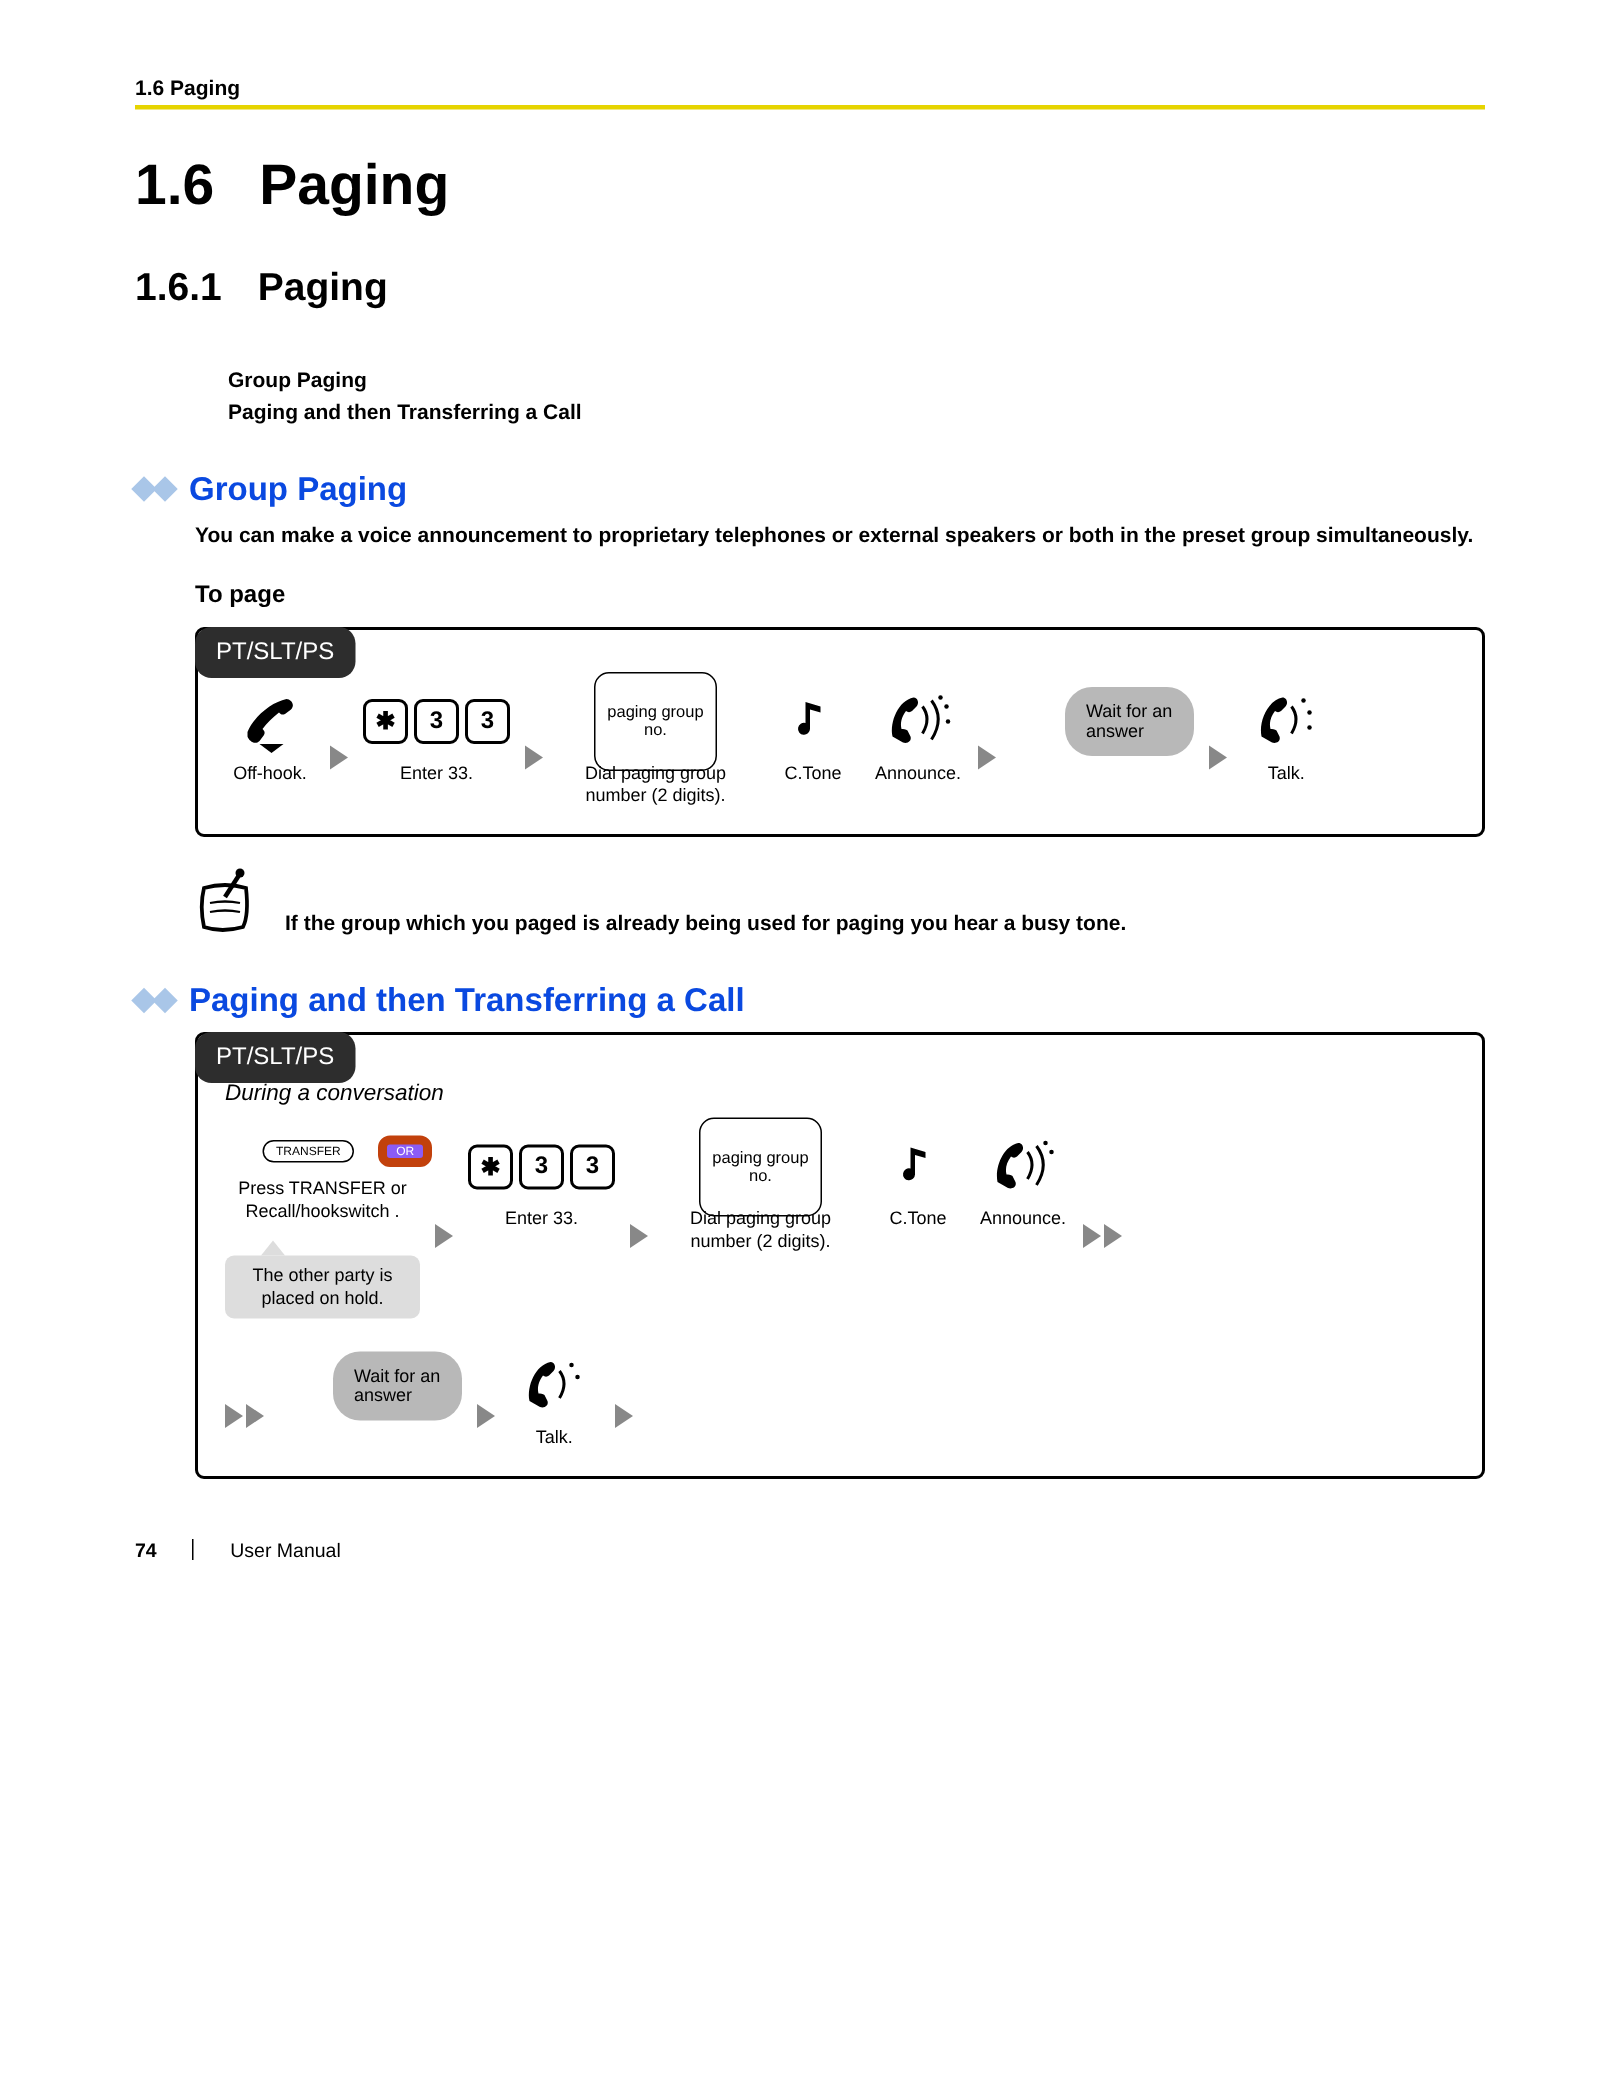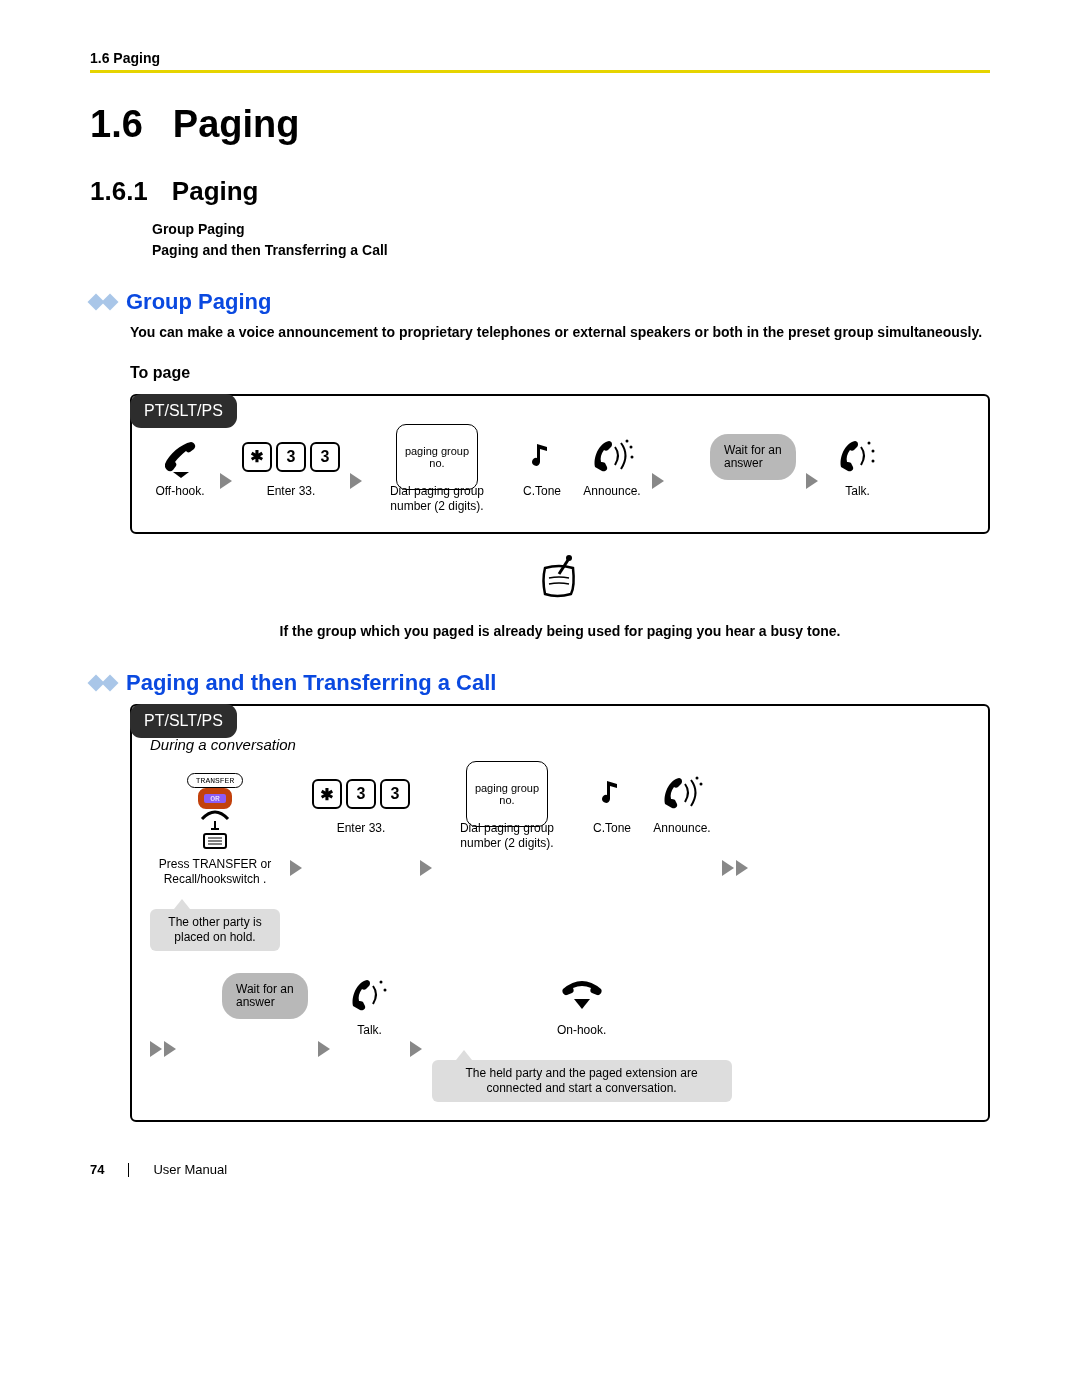--- a/index.html
+++ b/index.html
@@ -21,21 +21,21 @@
   h1.section {
     font-size: 38px;
     font-weight: bold;
     margin-bottom: 30px;
     display: flex;
     gap: 30px;
   }
   h2.subsection {
     font-size: 26px;
     font-weight: bold;
-    margin-bottom: 12px;
+    margin-bottom: 36px;
     display: flex;
     gap: 24px;
   }
   .toc {
     margin-left: 62px;
     font-size: 14px;
     font-weight: bold;
     line-height: 1.5;
     margin-bottom: 28px;
   }
@@ -147,23 +147,22 @@
     padding: 10px 14px;
     font-size: 12px;
     text-align: left;
     line-height: 1.1;
     margin-left: 36px;
   }
   .note-row {
     display: flex;
     gap: 18px;
     margin-left: 40px;
-    align-items: center;
+    align-items: flex-end;
     margin-bottom: 30px;
-    flex-direction: column;
   }
   .note-icon { flex:0 0 42px; height:50px; }
   .note-text {
     font-size: 14px;
     font-weight: bold;
     padding-top: 4px;
     line-height: 1.3;
   }
   .context-line {
     font-style: italic;
@@ -182,23 +181,22 @@
   .callout.tail-up::before {
     content:"";
     position:absolute;
     top:-10px; left:24px;
     border-left:8px solid transparent;
     border-right:8px solid transparent;
     border-bottom:10px solid #ddd;
   }
   .proc2 .step-row { row-gap: 22px; }
   .transfer-stack {
-    display:flex; flex-direction:column; align-items:center; gap:0;
+    display:flex; flex-direction:row; align-items:center; gap:16px;
     width:80px;
-    font-family:Liberation Mono, monospace;
   }
   .transfer-btn {
     border:1px solid #000; border-radius:10px;
     font-size:8px; padding:2px 8px; background:#fff;
   }
   .or-btn {
     border:6px solid #c2410c; border-radius:8px;
     font-size:8px; padding:0 6px; background:#8b5cf6; color:#fff;
   }
   .footer {
@@ -431,30 +429,20 @@
         <svg width="46" height="40" viewBox="0 0 46 40">
             <path d="M6 30 C4 20 10 6 20 4 c3 0 4 4 2 6 l-3 3 c-1 1-3 1-4 0 -3 4-4 8-3 12 1 0 3 0 4 1 l2 4 c1 3-2 5-5 4 Z" fill="#000"></path>
             <path d="M26 10 q6 8 0 18" stroke="#000" stroke-width="2" fill="none"></path>
             <circle cx="34" cy="6" r="1.5"></circle>
             <circle cx="38" cy="14" r="1.5"></circle>
           </svg>
       </div>
       <div class="step-label">Talk.</div>
     </div>
     <div class="arrow" style="margin-top:20px"></div>
-    <div class="step">
-      <div class="step-icon">
-        <svg width="50" height="38" viewBox="0 0 50 38">
-            <path d="M6 12 q19 -16 38 0 c2 3 -1 7 -4 6 l-5 -2 c-2 -1 -2 -3 -1 -5 q-9 -4 -18 0 c1 2 1 4 -1 5 l-5 2 c-3 1 -6 -3 -4 -6 Z" fill="#000"></path>
-            <path d="M17 22 h16 l-8 10 Z" fill="#000"></path>
-          </svg>
-      </div>
-      <div class="step-label">On-hook.</div>
-      <div class="callout tail-up" style="margin-top:16px;max-width:300px;">The held party and the paged extension are connected and start a conversation.</div>
-    </div>
   </div>
 </div>
 
 <div class="footer">
   <span>74</span>
   <span class="sep"></span>
   <span class="manual">User Manual</span>
 </div>
 
 </body></html>

